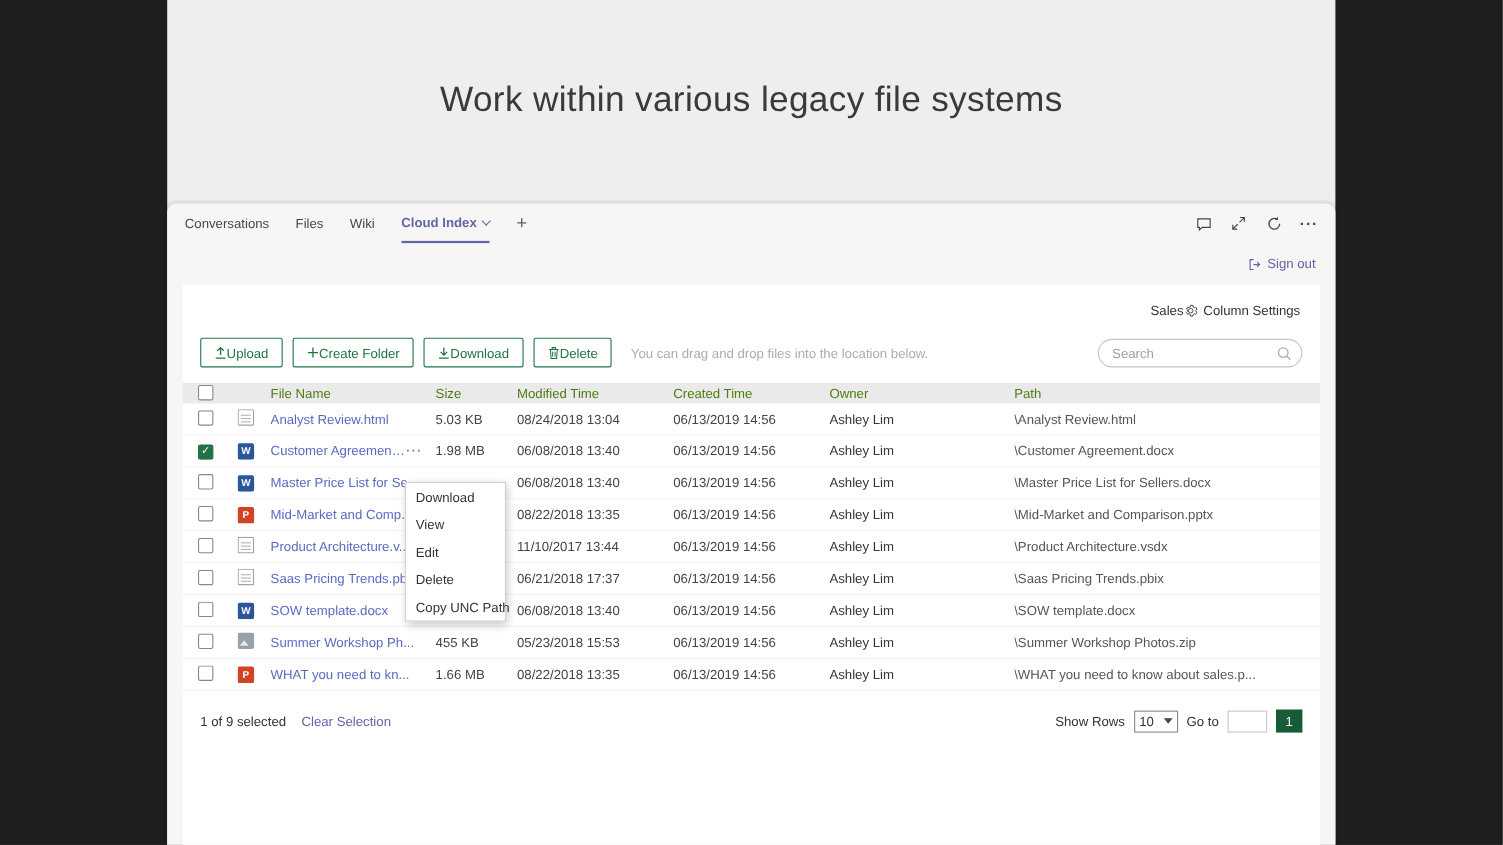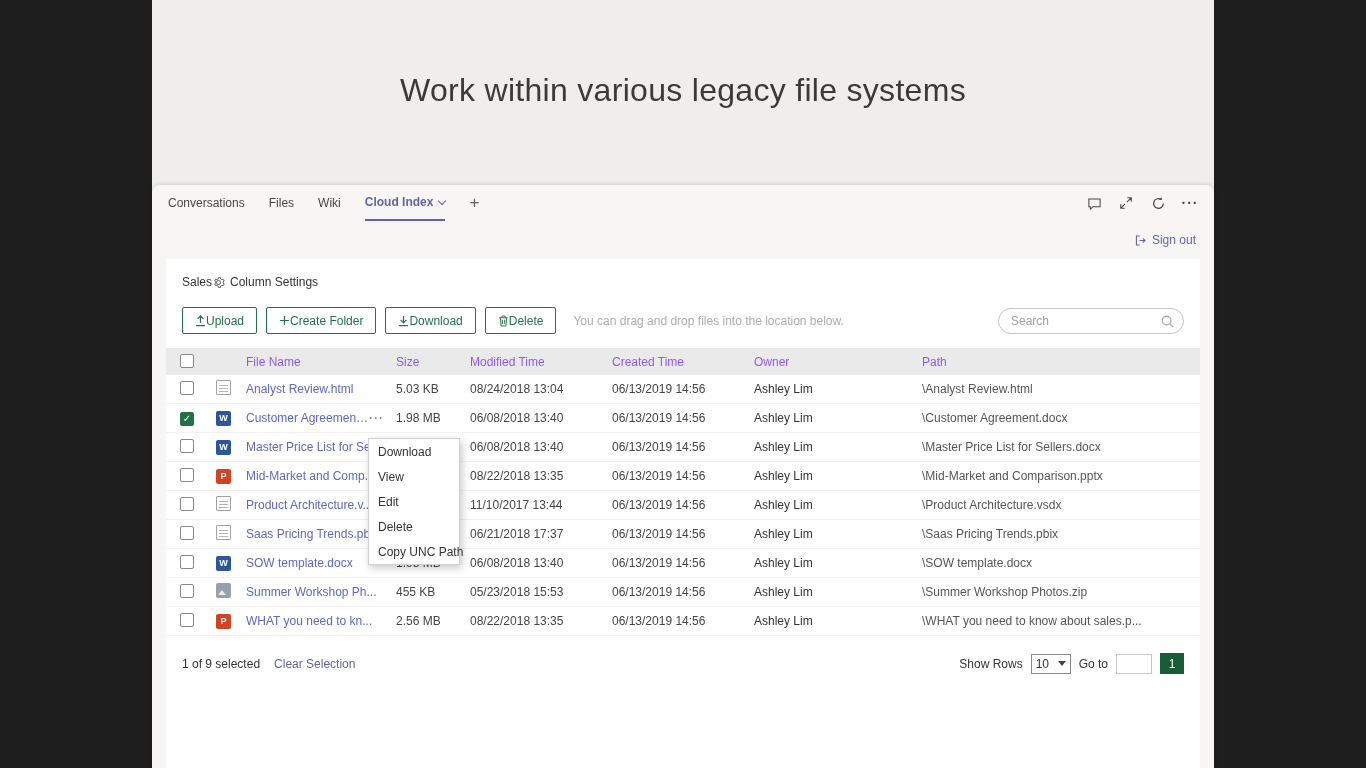--- a/index.html
+++ b/index.html
@@ -24,41 +24,41 @@
   .tabbar-right { margin-left:auto; display:flex; align-items:center; gap:16px; }
   .hicon { width:16px; height:16px; display:inline-flex; align-items:center; justify-content:center; cursor:pointer; color:#484644; }
   .dots { font-size:14px; font-weight:bold; color:#484644; letter-spacing:1px; line-height:10px; }
 
   
   .signout-row { display:flex; justify-content:flex-end; align-items:center; height:38px; padding-right:18px; }
   .signout { display:flex; align-items:center; gap:5px; color:#6264a7; font-size:12px; cursor:pointer; }
 
   
   .panel { position:absolute; left:14px; right:14px; top:74px; bottom:0; background:#fff; }
-  .panel-head { display:flex; justify-content:flex-start; align-items:center; padding:16px 18px 14px 16px; }
+  .panel-head { display:flex; justify-content:flex-end; align-items:center; padding:16px 18px 14px 16px; }
   .crumb { font-size:12px; color:#333; }
   .colset { display:flex; align-items:center; gap:5px; font-size:12px; color:#333; cursor:pointer; }
 
   
   .toolbar { display:flex; align-items:center; gap:9px; padding:4px 16px 14px 16px; }
   .gbtn { display:inline-flex; align-items:center; height:27px; padding:0 12px;
     border:1px solid #217346; border-radius:2px; background:#fff; color:#217346;
     font-size:12px; cursor:pointer; font-family:inherit; }
   .hint { font-size:12px; color:#aeadac; margin-left:8px; }
   .searchbox { margin-left:auto; position:relative; }
   .searchbox input { width:186px; height:26px; border:1px solid #c8c6c4; border-radius:14px;
     padding:0 30px 0 12px; font-size:12px; color:#333; outline:none; font-family:inherit; background:#fff; }
   .searchbox input::placeholder { color:#a19f9d; }
   .searchbox .mag { position:absolute; right:9px; top:6px; }
 
   
   .table { margin:0; border-top:1px solid #e8e8e8; }
   .thead, .tr { display:grid; grid-template-columns:36px 30px 150px 74px 142px 142px 168px 1fr;
     align-items:center; padding-left:14px; }
-  .thead { background:#eaeaea; height:26px; font-size:12px; color:#8b5cf6; }
+  .thead { background:#eaeaea; height:18px; font-size:12px; color:#4d7c0f; }
   .tr { height:29px; border-bottom:1px solid #f1f1f1; background:#fff; font-size:12px; }
   .td { overflow:hidden; white-space:nowrap; text-overflow:ellipsis; padding-right:8px; }
   .c-name { display:flex; align-items:flex-end; }
   .flink { color:#5b6abf; text-decoration:none; cursor:pointer; overflow:hidden; white-space:nowrap; text-overflow:ellipsis; }
   .c-size { color:#444; } .c-mod,.c-cre { color:#444; } .c-own { color:#333; } .c-path { color:#555; }
   .more { margin-left:auto; color:#8a8886; cursor:pointer; font-weight:bold; padding-right:4px; }
   .more::before { content:"···"; letter-spacing:1px; }
 
   .cb { width:14px; height:14px; border:1px solid #8a8886; border-radius:2px; background:#fff;
     display:inline-flex; align-items:center; justify-content:center; cursor:pointer; }
@@ -308,21 +308,21 @@
           <span class="td c-own">Ashley Lim</span>
           <span class="td c-path">\Summer Workshop Photos.zip</span>
         </div>
 
         <div class="tr">
           <span class="td"><span class="cb"></span></span>
           <span class="td"><span class="ficon ppt"></span></span>
           <span class="td c-name">
               <a class="flink">WHAT you need to kn...</a>
             </span>
-          <span class="td c-size">2.56 MB</span>
+          <span class="td c-size">1.66 MB</span>
           <span class="td c-mod">08/22/2018 13:35</span>
           <span class="td c-cre">06/13/2019 14:56</span>
           <span class="td c-own">Ashley Lim</span>
           <span class="td c-path">\WHAT you need to know about sales.p...</span>
         </div>
       </div>
 
       <div class="tfoot">
         <span class="sel-count">1 of 9 selected</span>
         <span class="clear-link">Clear Selection</span>

